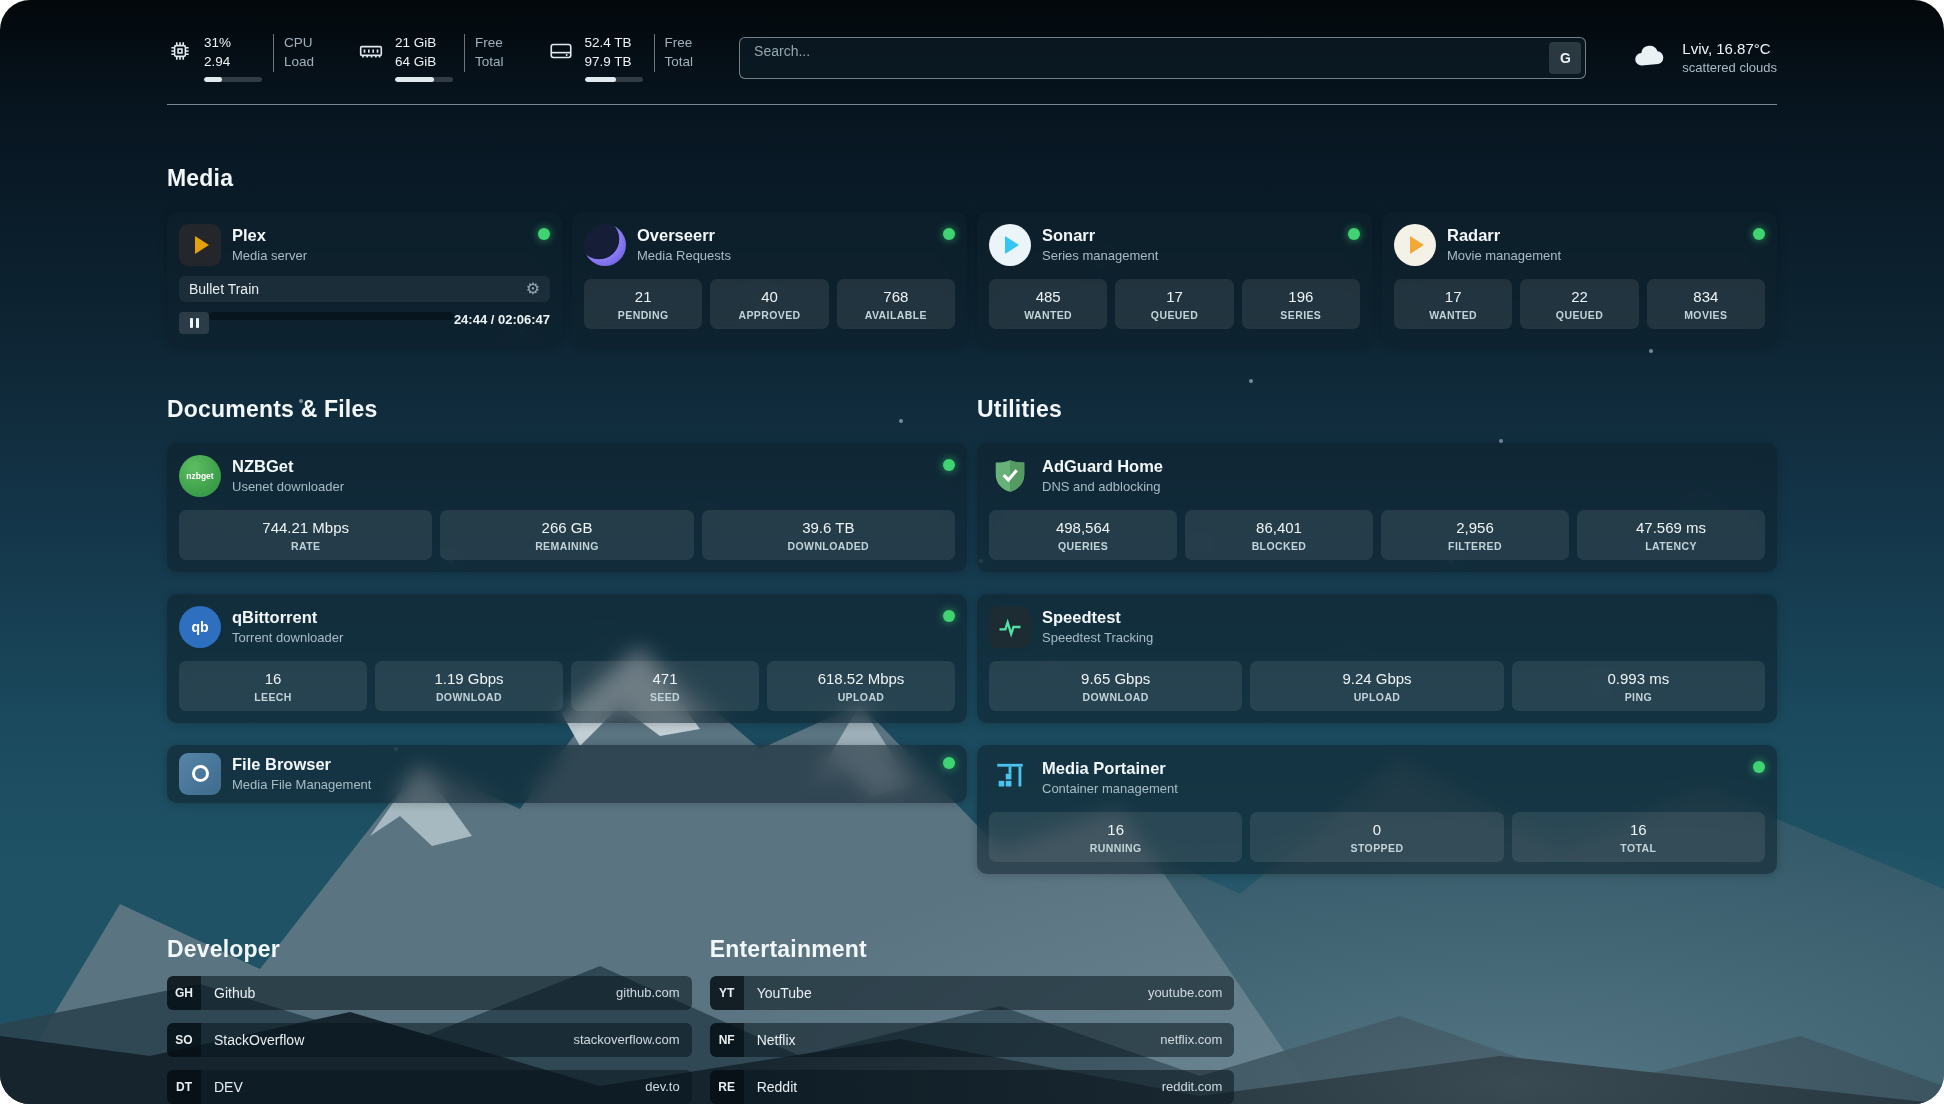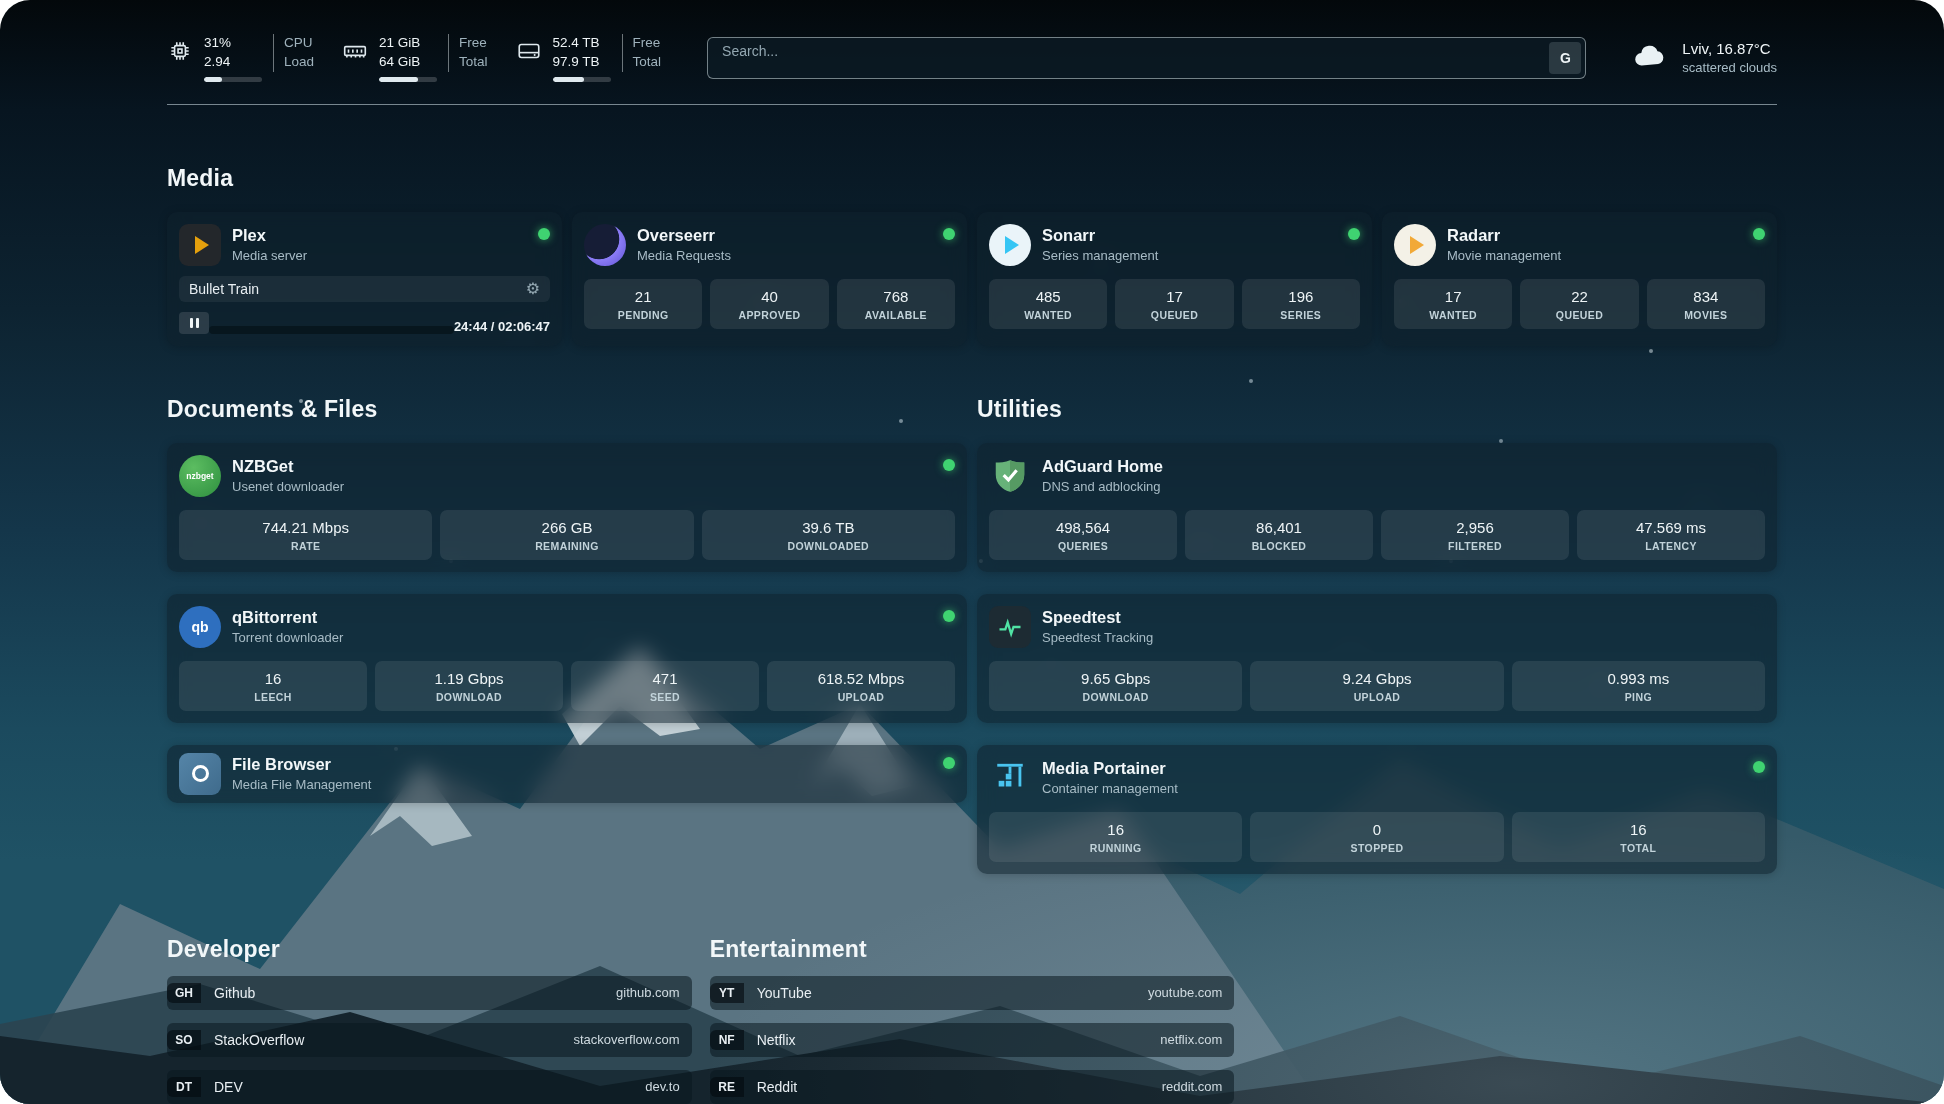--- a/index.html
+++ b/index.html
@@ -29,21 +29,21 @@
       1400px 300px 0 1px #d6e4ea, 1500px 440px 0 1px #c9dae2, 1650px 350px 0 1px #d6e4ea,
       200px 520px 0 1px #c9dae2, 450px 560px 0 1px #d6e4ea, 700px 520px 0 1px #c9dae2,
       980px 560px 0 1px #d6e4ea, 1200px 540px 0 1px #c9dae2, 1450px 560px 0 1px #d6e4ea,
       1700px 500px 0 1px #c9dae2, 395px 748px 0 1px #e6f0f4, 600px 640px 0 1px #d6e4ea,
       850px 700px 0 1px #c9dae2, 1050px 660px 0 1px #d6e4ea, 1350px 650px 0 1px #c9dae2, 1600px 680px 0 1px #d6e4ea;
   }
   .content { position: relative; z-index: 2; padding: 0 167px; }
 
   
   .topbar { margin-top: 34px; display: flex; align-items: center; }
-  .metrics { display: flex; gap: 28px; }
+  .metrics { display: flex; gap: 44px; }
   .metric { display: flex; gap: 11px; align-items: flex-start; }
   .metric .hw-icon { margin-top: 4px; flex: none; }
   .m-vals { display: flex; flex-direction: column; font-size: 13.5px; color: #eef4f6; }
   .m-vals .v { line-height: 1.4; white-space: nowrap; }
   .m-bar { margin-top: 5px; min-width: 58px; width: 100%; height: 5px; background: rgba(255,255,255,0.18); border-radius: 3px; overflow: hidden; }
   .m-bar i { display: block; height: 100%; background: #dfe9ee; border-radius: 3px; }
   .m-lbls { display: flex; flex-direction: column; font-size: 13.5px; color: #9fb2bc; line-height: 1.4;
             border-left: 1px solid rgba(235,243,246,0.45); padding-left: 10px; white-space: nowrap; }
   .search-wrap { flex: 1; margin: 0 46px; position: relative; }
   input.search { width: 100%; height: 42px; background: rgba(12,28,37,0.72); border: 1px solid rgba(222,233,238,0.5);
@@ -71,21 +71,21 @@
          margin-left: auto; align-self: flex-start; margin-top: 4px; flex: none; }
   .stats { display: flex; gap: 8px; margin-top: 13px; }
   .stat { flex: 1; background: rgba(255,255,255,0.085); border-radius: 7px; text-align: center; padding: 9px 4px 8px; }
   .stat-v { font-size: 15px; color: #eef4f6; white-space: nowrap; }
   .stat-l { font-size: 10.5px; font-weight: 700; color: #c2d3da; margin-top: 4px; letter-spacing: .4px; }
 
   
   .np-row { margin-top: 10px; display: flex; align-items: center; background: rgba(255,255,255,0.06); border-radius: 6px; padding: 5px 10px; }
   .np-title { font-size: 14px; color: #e8eef2; flex: 1; }
   .gear { color: #93a7b1; font-size: 16px; cursor: pointer; line-height: 1; }
-  .player { display: flex; align-items: flex-end; margin-top: 10px; }
+  .player { display: flex; align-items: flex-start; margin-top: 10px; }
   .pause-btn { width: 30px; height: 22px; background: rgba(255,255,255,0.12); border-radius: 4px;
                display: flex; gap: 3px; align-items: center; justify-content: center; cursor: pointer; flex: none; }
   .pause-btn i { width: 3px; height: 10px; background: #eef4f6; border-radius: 1px; }
   .p-track { flex: 1; height: 8px; background: rgba(4,13,18,0.55); border-radius: 4px; overflow: hidden; }
   .p-fill { height: 100%; background: #eef4f6; border-radius: 4px; }
   .p-time { font-size: 13px; font-weight: 600; color: #eef4f6; white-space: nowrap; }
 
   
   .tri { width: 0; height: 0; border-top: 9px solid transparent; border-bottom: 9px solid transparent; border-left: 14px solid currentColor; margin-left: 3px; }
   .icon-plex { background: #23272b; color: #e5a00d; }
@@ -103,21 +103,21 @@
   .twocol { display: grid; grid-template-columns: 1fr 1fr; gap: 10px; margin-top: 50px; }
   .col > .section-title { margin-bottom: 20px; }
   .col .card + .card { margin-top: 22px; }
   .card.slim { padding: 8px 12px; }
 
   
   .bottom { display: grid; grid-template-columns: repeat(3, 1fr); gap: 18px; margin-top: 62px; padding-bottom: 40px; }
   .bm-list { margin-top: 9px; }
   .bm-row { display: flex; align-items: center; background: rgba(9,23,31,0.55); border-radius: 6px; height: 34px;
             padding-right: 12px; margin-top: 13px; cursor: pointer; overflow: hidden; }
-  .bm-icon { width: 34px; height: 20px; background: rgba(3,10,14,0.62); border-radius: 6px 0 0 6px; display: flex;
+  .bm-icon { width: 34px; height: 34px; background: rgba(3,10,14,0.62); border-radius: 6px 0 0 6px; display: flex;
              align-items: center; justify-content: center; font-size: 12px; font-weight: 700; color: #e8eef2; flex: none; margin-right: 13px; }
   .bm-name { font-size: 14px; color: #e8eef2; }
   .bm-url { margin-left: auto; font-size: 13px; color: #cfdae0; }
 </style>
 </head>
 <body>
 
 <div class="frame">
   <svg class="mountains" viewBox="0 0 1944 520" preserveAspectRatio="none">
     <polygon fill="#3d5d6b" opacity="0.75" points="860,520 1090,240 1240,310 1400,175 1560,265 1705,205 1944,305 1944,520"></polygon>

